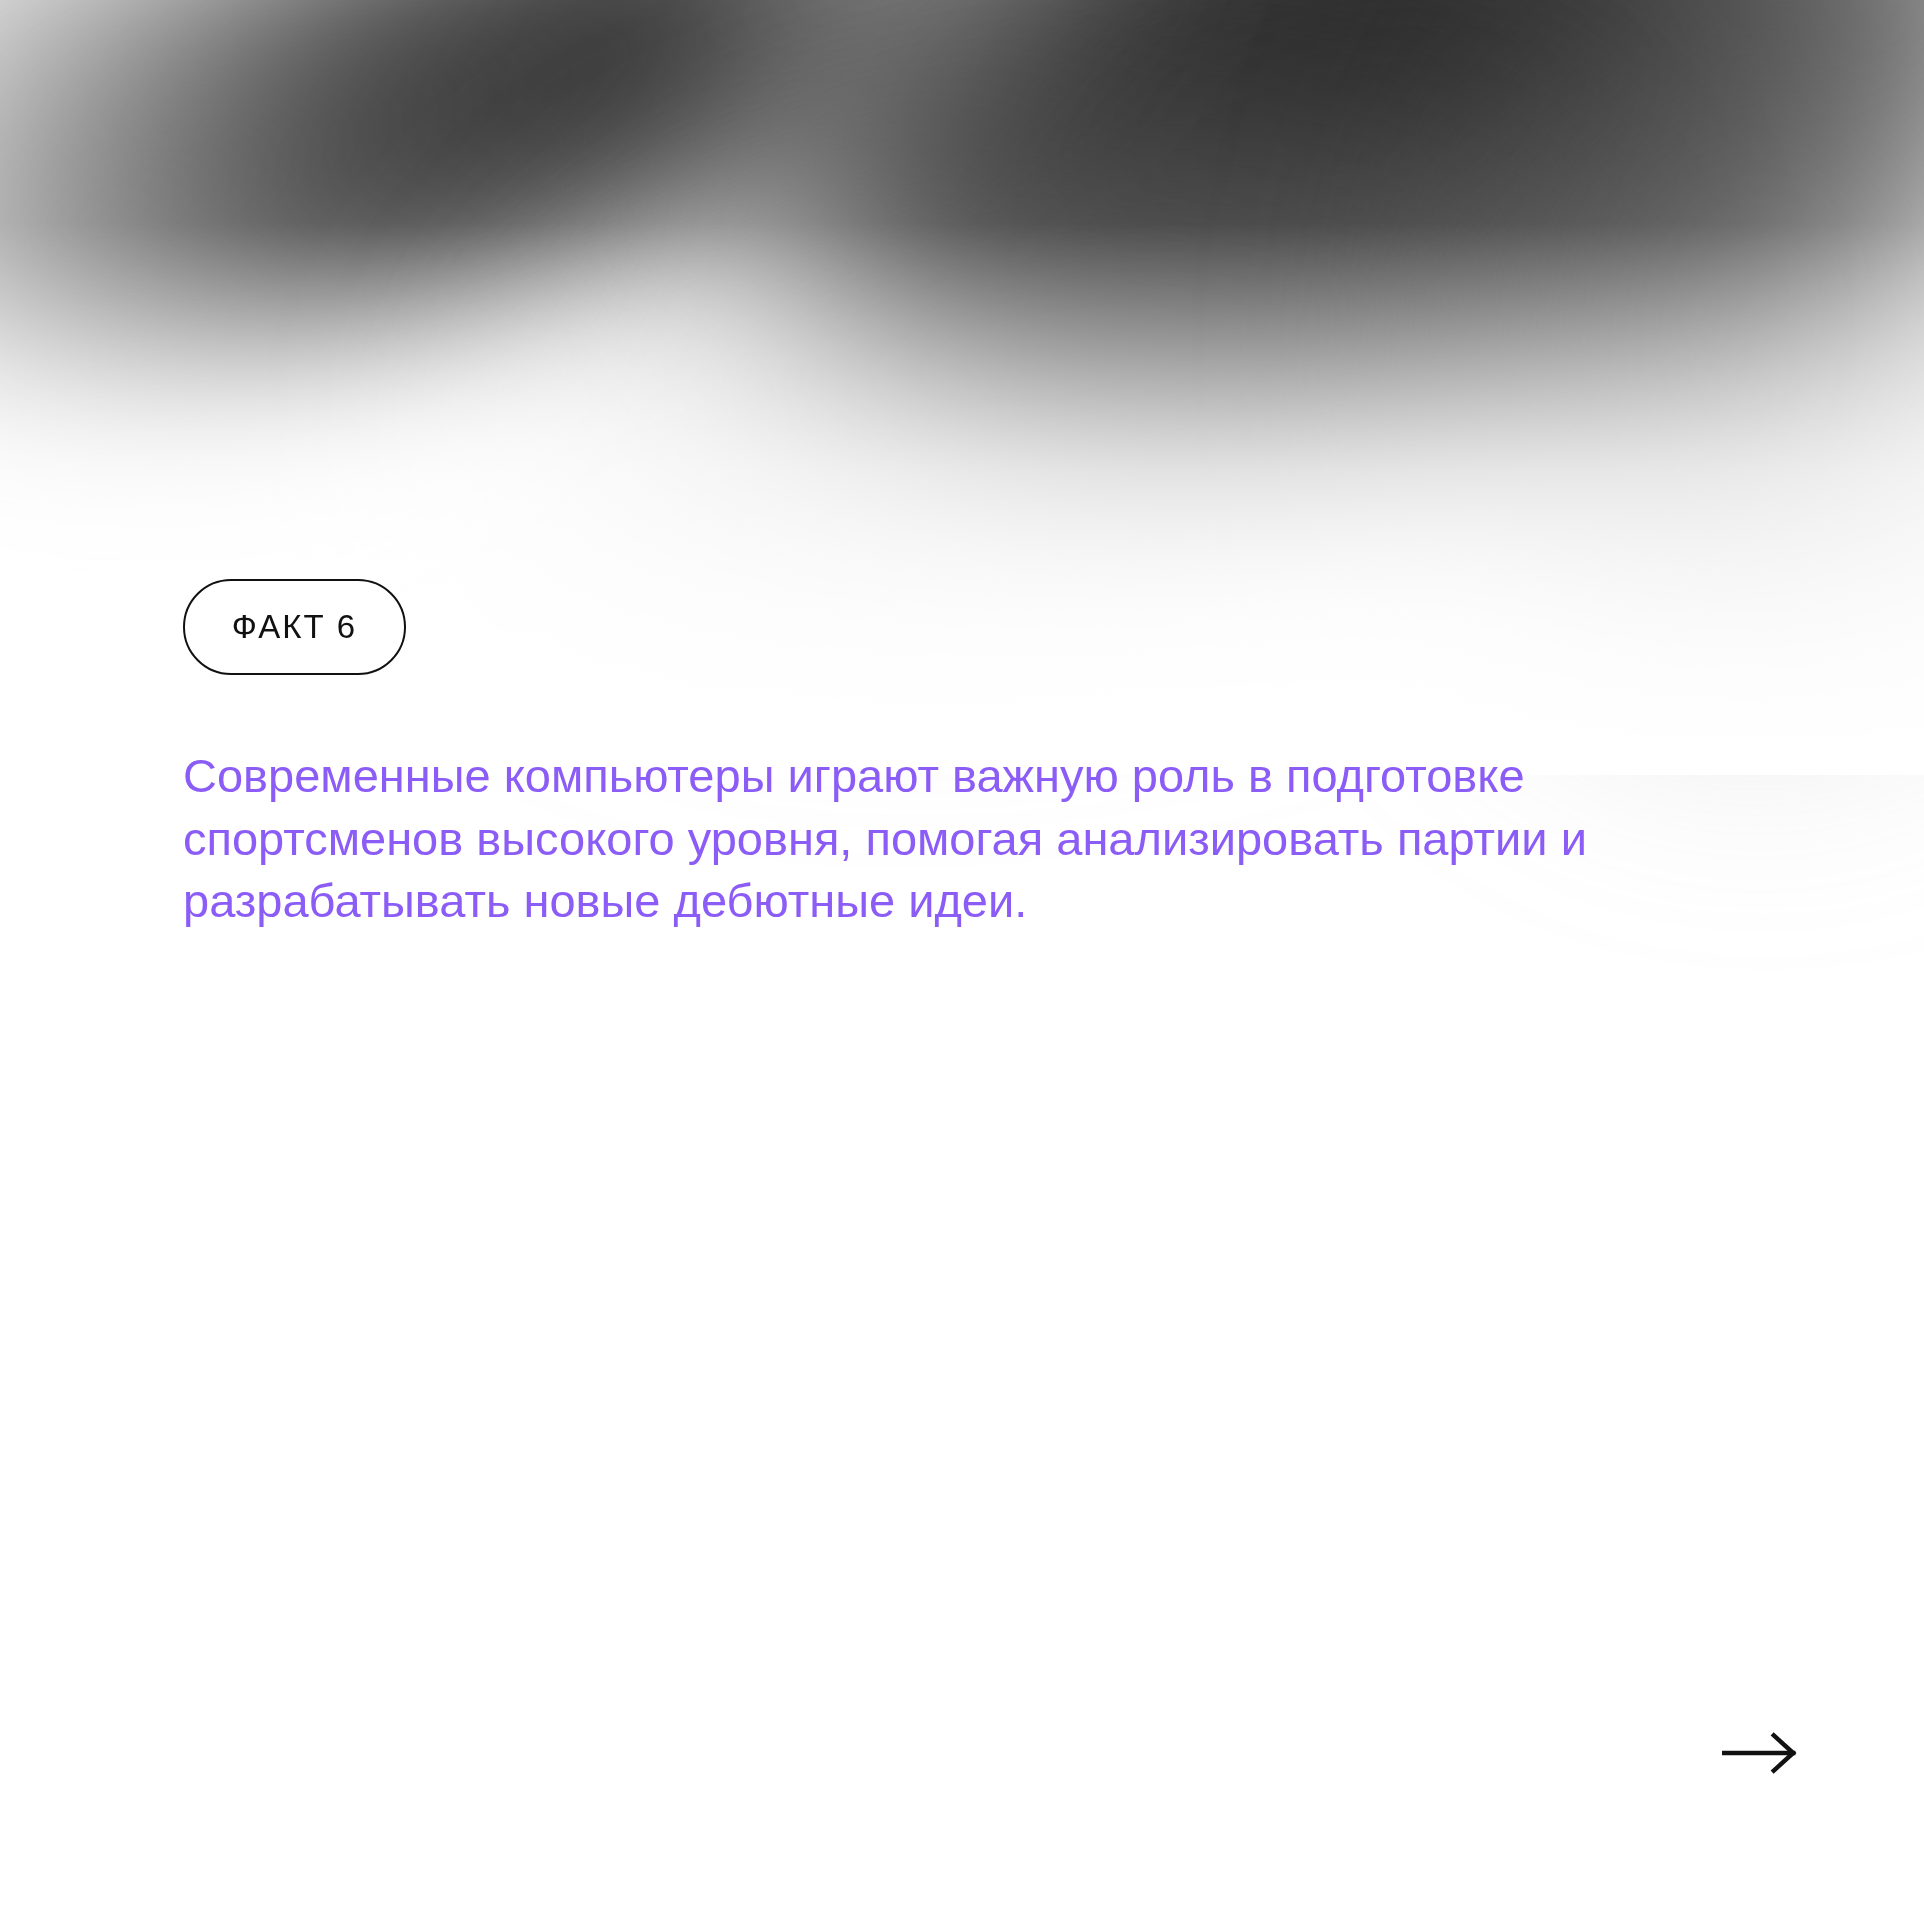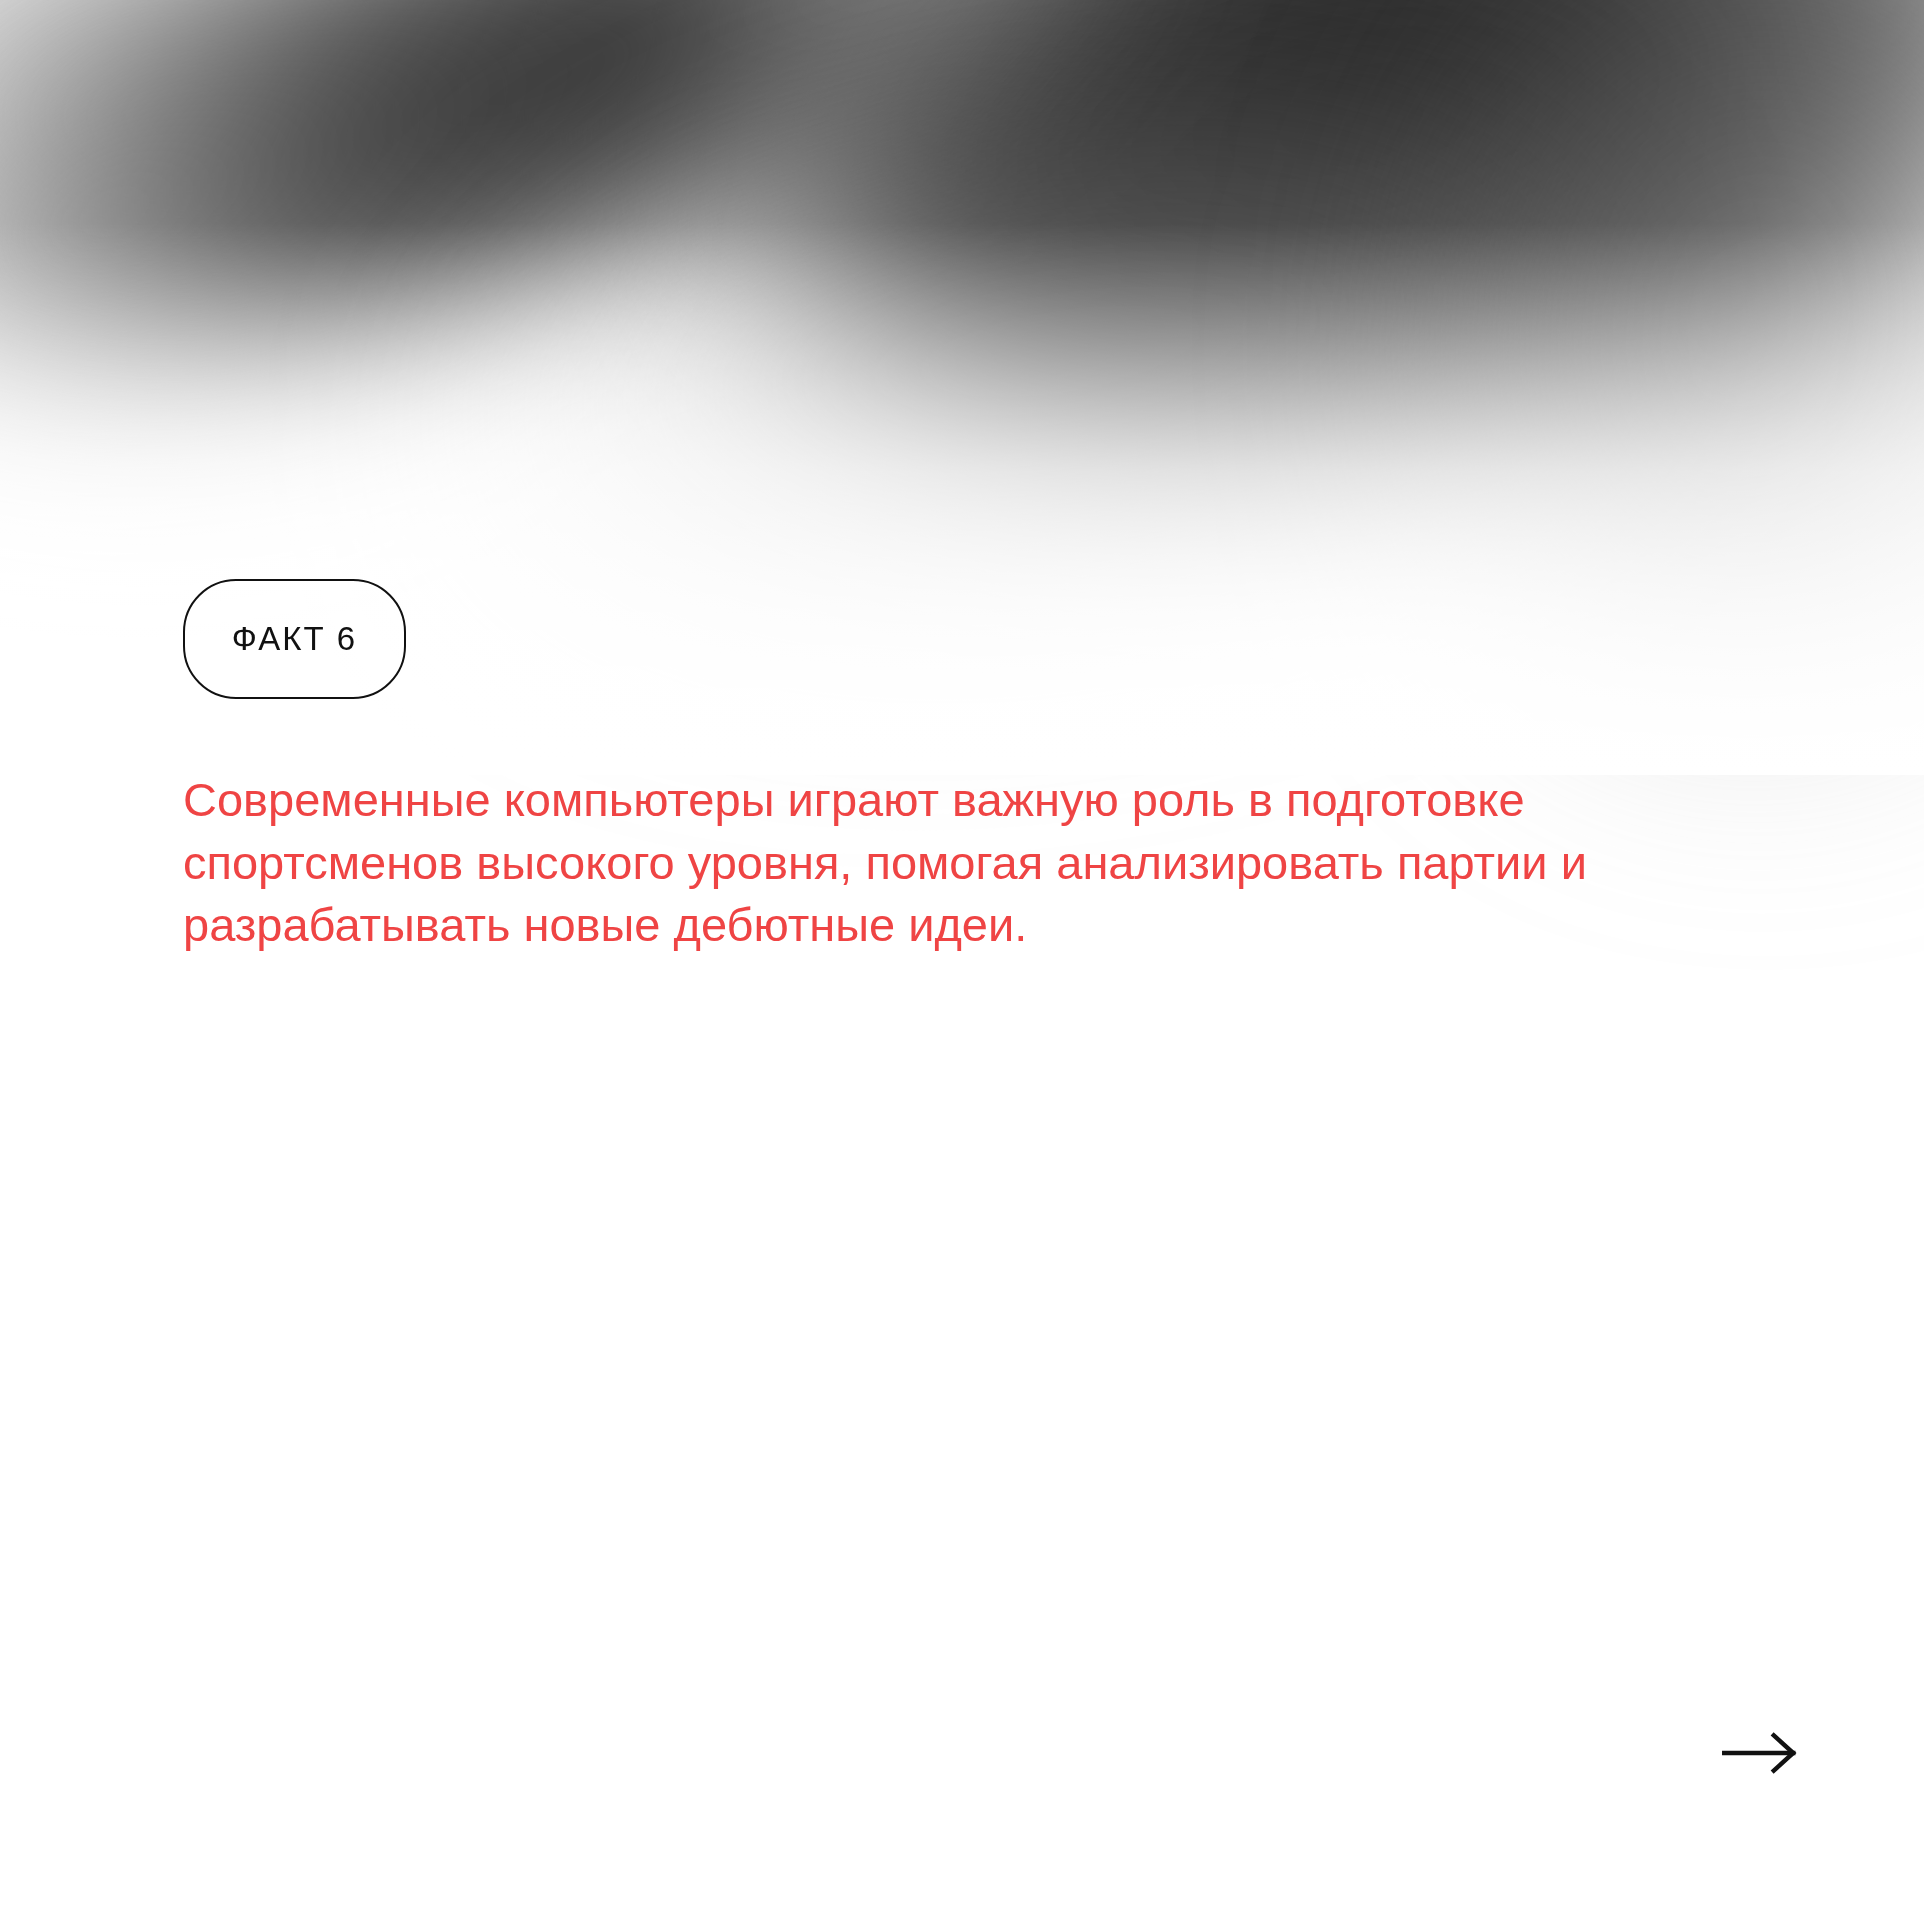--- a/index.html
+++ b/index.html
@@ -99,21 +99,21 @@
     position: absolute;
     left: 183px;
     top: 579px;
     width: 1515px;
   }
 
   .badge {
     display: inline-flex;
     align-items: center;
     justify-content: center;
-    height: 120px;
+    height: 96px;
     min-width: 223px;
     padding: 0 46px;
     border: 2.7px solid #111111;
     border-radius: 53px;
     box-sizing: border-box;
     font-size: 33px;
     letter-spacing: 2px;
     font-weight: 500;
     color: #111111;
     background: transparent;
@@ -129,21 +129,21 @@
     letter-spacing: -0.9px;
     color: #0a0a0a;
     white-space: nowrap;
   }
 
   .body-text {
     margin: 70px 0 0 0;
     font-size: 47px;
     line-height: 1.33;
     font-weight: 400;
-    color: #ef4444;
+    color: #8b5cf6;
     max-width: 1595px;
   }
 
   
   .next-arrow {
     position: absolute;
     right: 125px;
     bottom: 147px;
     width: 80px;
     height: 50px;

